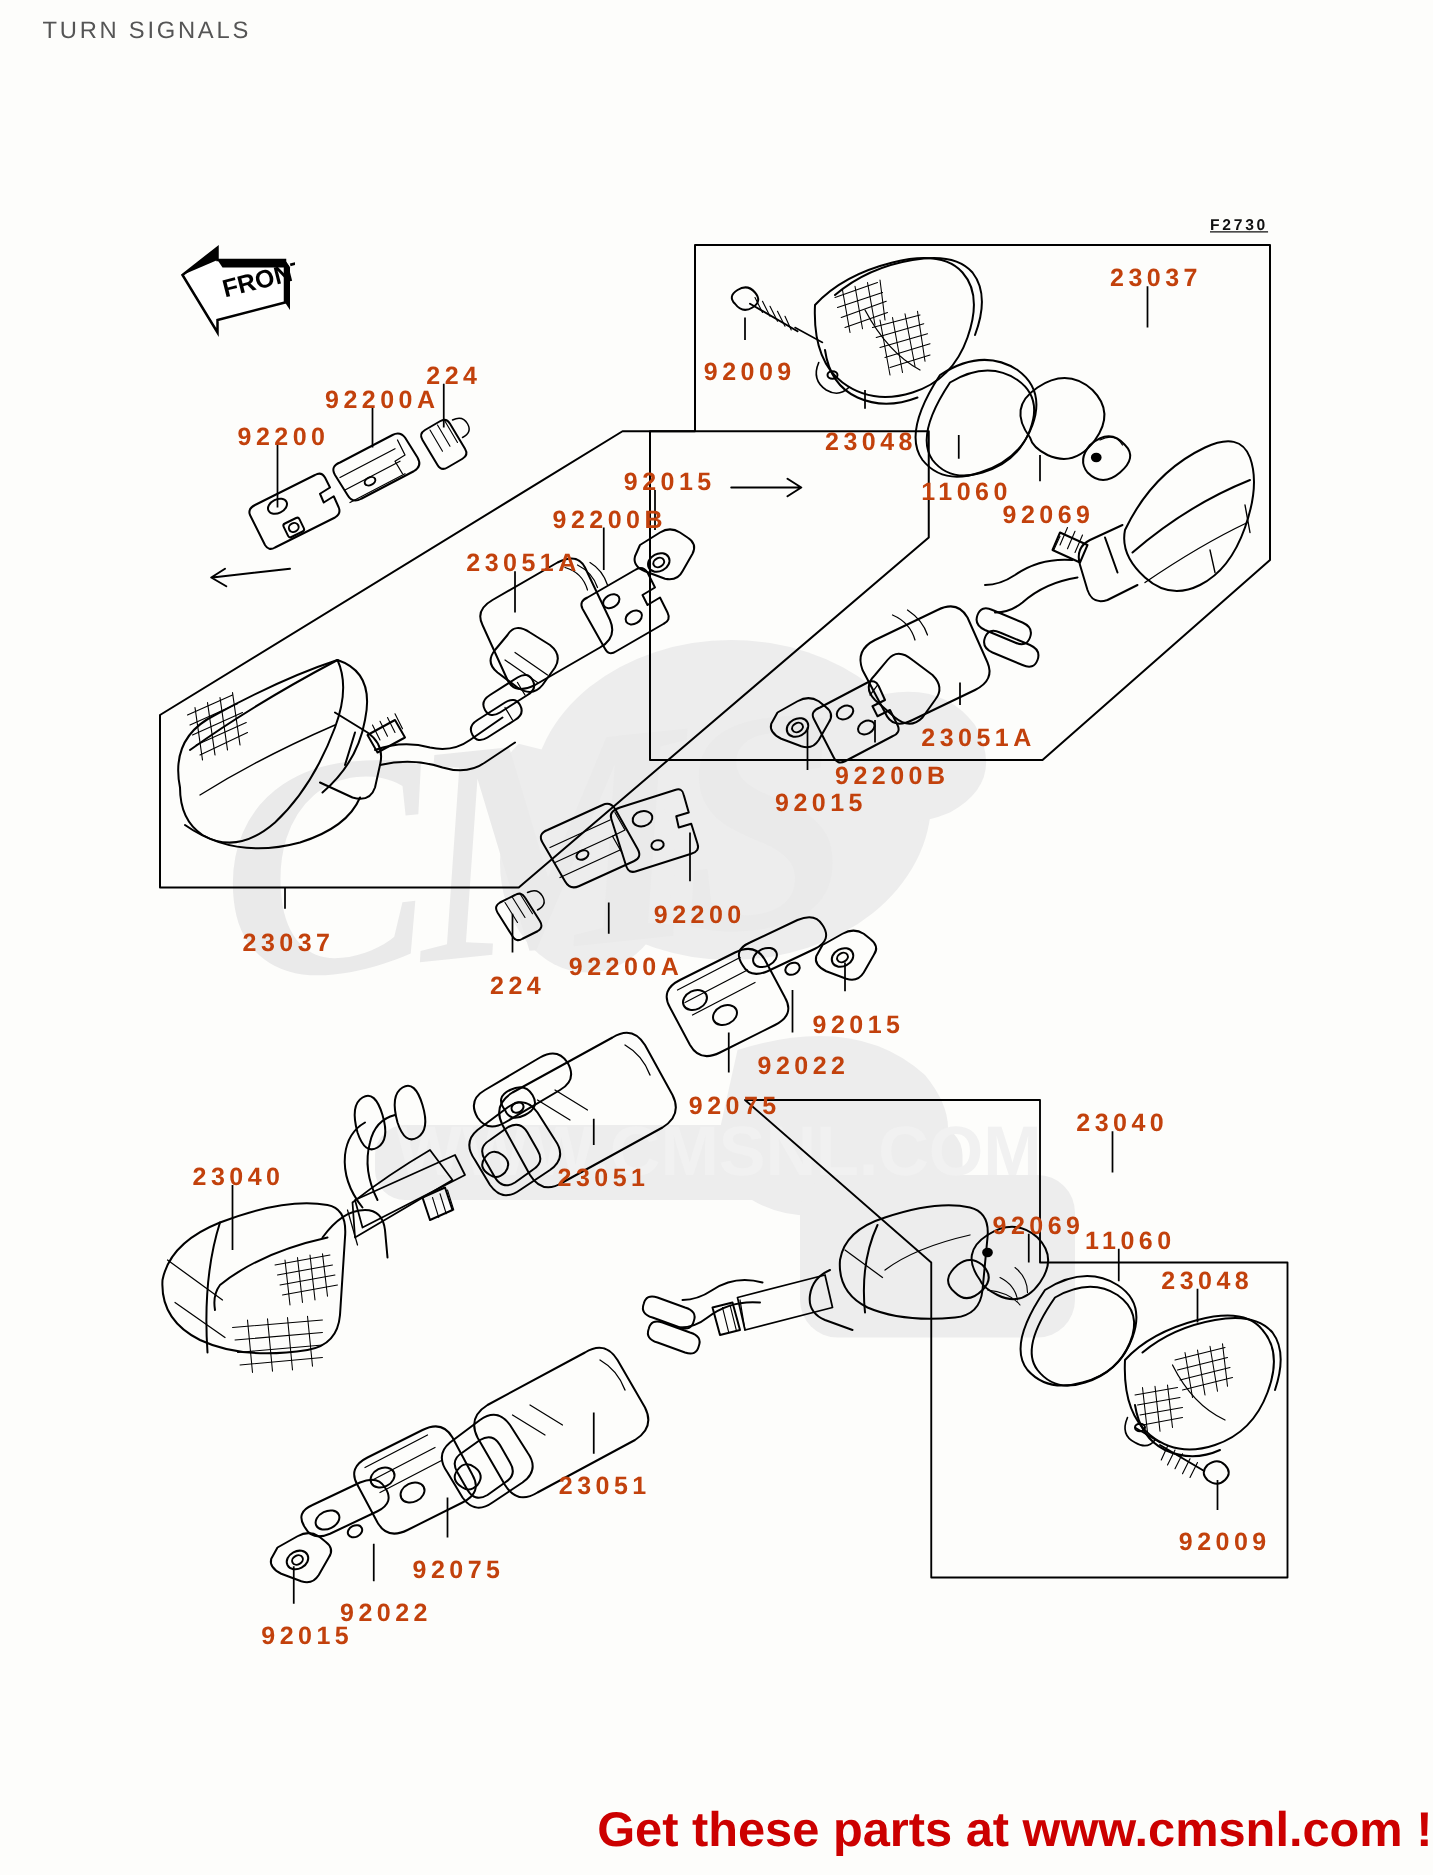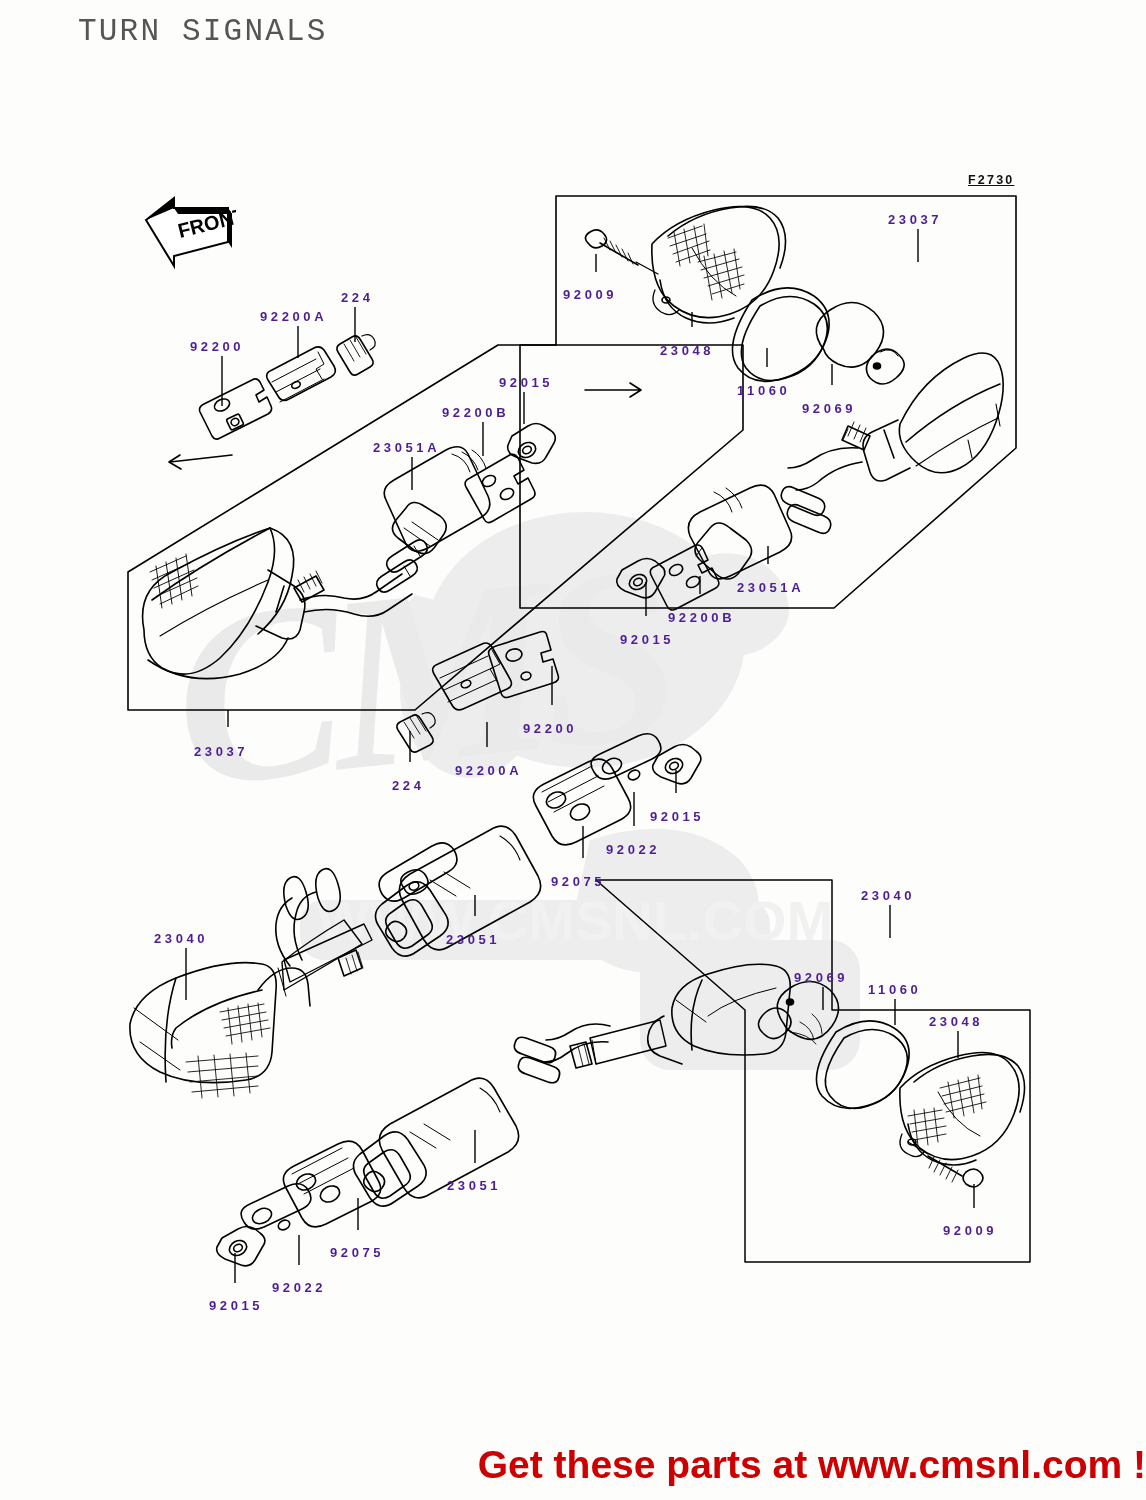--- a/index.html
+++ b/index.html
@@ -3,36 +3,35 @@
 <meta charset="utf-8">
 <style>
   html,body{margin:0;padding:0;background:#fdfdfb;}
   body{
     width:1146px;height:1500px;position:relative;overflow:hidden;
     font-family:"Liberation Sans","DejaVu Sans",sans-serif;
   }
   #page{position:absolute;inset:0;}
   .title{
     position:absolute;left:34px;top:14px;
-    font-size:31px;letter-spacing:2.2px;color:#555;
-    font-family:Liberation Mono, monospace;
-    margin-left:44px;
+    font-size:19px;letter-spacing:2.2px;color:#555;
+    font-family:Liberation Sans, sans-serif;
   }
   .figcode{
     position:absolute;left:968px;top:173px;
     font-size:12.5px;letter-spacing:2.2px;color:#111;font-weight:bold;text-decoration:underline;
   }
   .footer{
     position:absolute;left:0;right:0;top:1443px;text-align:right;
     font-size:39px;color:#cc0000;font-weight:bold;letter-spacing:0px;
     font-family:"Liberation Sans","DejaVu Sans",sans-serif;
   }
   svg.layer{position:absolute;left:0;top:0;width:1146px;height:1500px;}
   .lbl{
-    position:absolute;font-size:13px;letter-spacing:3.6px;color:#4c1d95;
+    position:absolute;font-size:20px;letter-spacing:3.6px;color:#c2410c;
     font-weight:bold;white-space:nowrap;
     font-family:"Liberation Sans","DejaVu Sans",sans-serif;
   }
   .wm{position:absolute;pointer-events:none;}
   .front-badge{position:absolute;left:140px;top:190px;width:96px;height:88px;}
 </style>
 </head>
 <body>
 
 <div id="page">

